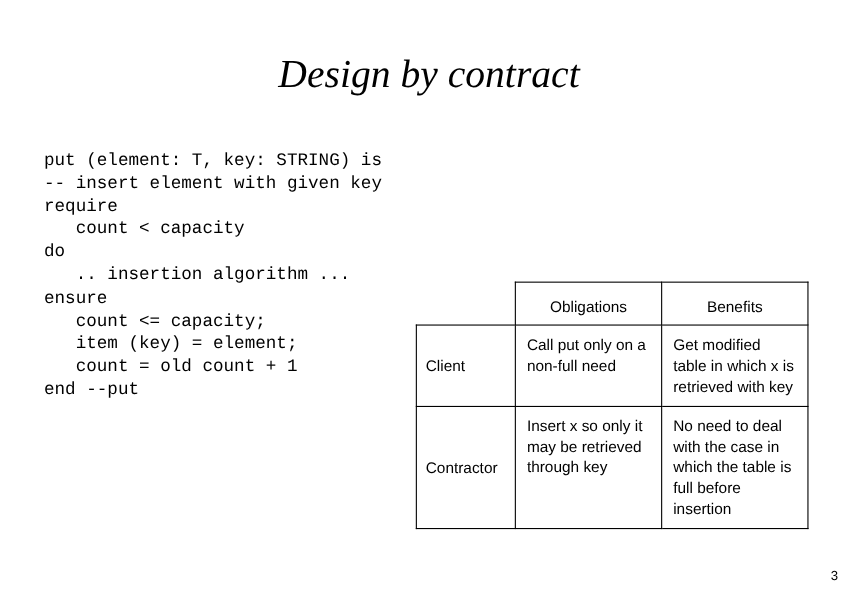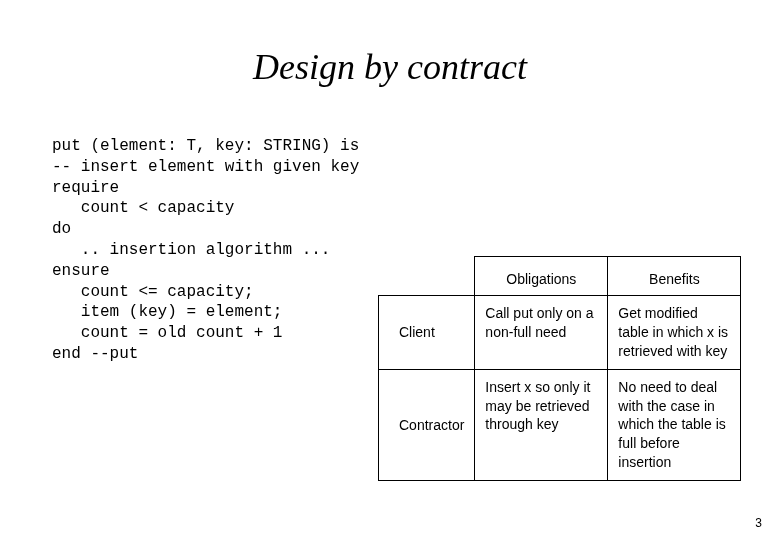--- a/index.html
+++ b/index.html
@@ -16,22 +16,22 @@
       font-size: 36px;
       padding-top: 18px;
       font-weight: normal;
       margin-top: 28px;
     }
     .code-block {
       font-family: "Courier New", Courier, monospace;
       font-size: 16px;
       line-height: 1.3;
       white-space: pre;
-      padding-left: 52px;
       padding-top: 48px;
+      margin-left: 40px;
     }
     .table-wrap {
       position: absolute;
       left: 378px;
       top: 256px;
     }
     table {
       border-collapse: collapse;
       font-family: Arial, Helvetica, sans-serif;
       font-size: 14px;
@@ -45,21 +45,21 @@
       border: none;
     }
     td.header {
       text-align: center;
       width: 133px;
       padding-top: 14px;
     }
     td.rowhdr {
       width: 90px;
       vertical-align: middle;
-      padding-left: 20px;
+      padding-left: 8px;
     }
     td.cell {
       width: 133px;
       line-height: 1.35;
     }
     .page-num {
       position: absolute;
       right: 18px;
       bottom: 10px;
       font-family: Arial, Helvetica, sans-serif;

